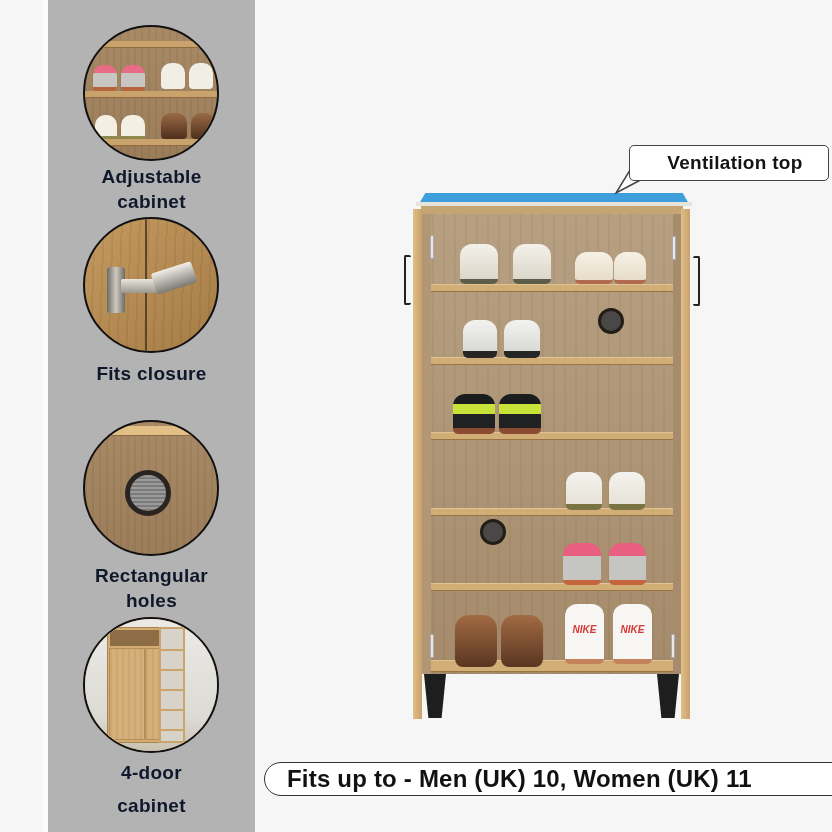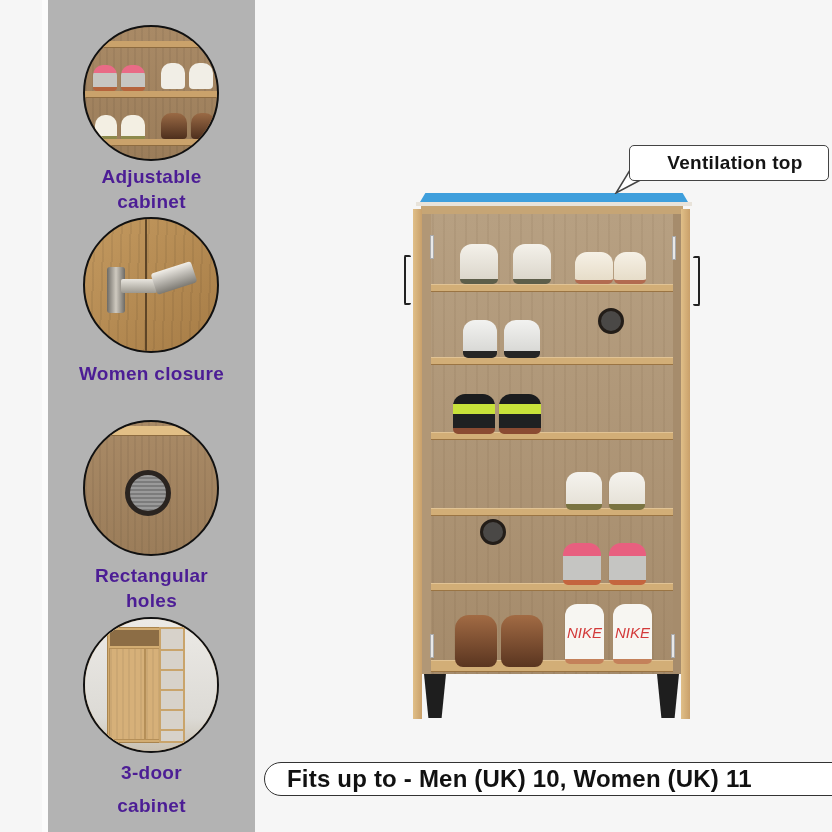--- a/index.html
+++ b/index.html
@@ -6,21 +6,21 @@
   html, body { width: 832px; height: 832px; overflow: hidden; background: #f6f6f6; }
   body { position: relative; font-family: "Liberation Sans", "DejaVu Sans", sans-serif; color: #111; }
 
   .sidebar { position: absolute; left: 48px; top: 0; width: 207px; height: 832px; background: #b3b3b3; }
   .left-edge { position: absolute; left: 42px; top: 0; width: 6px; height: 832px; background: #fbfbfb; }
 
   .feature { position: absolute; left: 0; width: 207px; text-align: center; }
   .circle { position: absolute; left: 35px; width: 136px; height: 136px; border-radius: 50%;
             border: 2px solid #111; overflow: hidden; background: #a98a62; }
   .feature-label { position: absolute; left: 0; width: 207px; text-align: center;
-                   font-size: 19px; font-weight: bold; line-height: 25px; color: #4c1d95; letter-spacing: 0.3px; }
+                   font-size: 19px; font-weight: bold; line-height: 25px; color: #0f172a; letter-spacing: 0.3px; }
 
   
   .wood { background:
       repeating-linear-gradient(90deg, rgba(0,0,0,0.05) 0 2px, transparent 2px 7px),
       linear-gradient(180deg, #a98a66, #9b7d5a); }
   .wood-light { background:
       repeating-linear-gradient(92deg, rgba(0,0,0,0.06) 0 2px, transparent 2px 9px),
       linear-gradient(135deg, #c49a60, #a67c46); }
 
   .c-shelf { position: absolute; left: 0; width: 100%; height: 7px; background: #caa26b; border-bottom: 1px solid #8d6b40; }
@@ -62,21 +62,21 @@
 
   .shoe { position: absolute; border-radius: 12px 12px 5px 5px; }
   .shoe.white { background: linear-gradient(180deg,#f4f1ea,#dcd7cc); border-bottom: 5px solid #5d5e4a; }
   .shoe.canvas { background: linear-gradient(180deg,#f6f1e6,#e7ddc9); border-bottom: 4px solid #b26b50; }
   .shoe.trainer { background: linear-gradient(180deg,#f2f2f0,#d9d9d6); border-bottom: 7px solid #262626; }
   .shoe.mizuno { background: linear-gradient(180deg,#1b1c1e 0 30%, #c8e23a 30% 60%, #1f2122 60%); border-bottom: 6px solid #8a4b32; }
   .shoe.flat { background: linear-gradient(180deg,#f5f3ee,#e6e2d8); border-bottom: 6px solid #7a7442; }
   .shoe.pink { background: linear-gradient(180deg,#e85f7f 0 35%, #c5c5c2 35%); border-bottom: 5px solid #c4653e; }
   .shoe.loafer { background: linear-gradient(180deg,#a26b44,#5a3520); border-radius: 14px 14px 8px 8px; }
   .shoe.nike { background: #f7f6f2; border-bottom: 5px solid #c4815a; }
-  .nike-logo { position: absolute; left: 0; width: 100%; top: 20px; text-align: center; font-size: 15px; font-weight: normal; color: #d33a3a; font-style: italic; }
+  .nike-logo { position: absolute; left: 0; width: 100%; top: 20px; text-align: center; font-size: 10px; font-weight: bold; color: #d33a3a; font-style: italic; }
 
   
   .callout { position: absolute; left: 629px; top: 145px; width: 200px; height: 36px; background: #fff; border: 1.5px solid #444; border-radius: 5px; }
   .callout-text { position: absolute; left: 0; top: 0; width: 100%; line-height: 33px; text-align: center; font-size: 19px; font-weight: bold; color: #141414; letter-spacing: 0.3px; padding-left: 12px; }
   .callout-tail { position: absolute; left: 614px; top: 170px; width: 40px; height: 24px; }
 
   
   .fit-pill { position: absolute; left: 264px; top: 762px; width: 590px; height: 34px; background: #fff; border: 1.5px solid #333; border-radius: 17px; }
   .fit-text { position: absolute; left: 22px; top: 0; line-height: 32px; font-size: 24px; font-weight: bold; color: #111; letter-spacing: 0.2px; white-space: nowrap; }
 </style>
@@ -105,21 +105,21 @@
     <div class="feature-label" style="top:189px;">cabinet</div>
   </div>
 
   <div class="feature" style="top:0;">
     <div class="circle wood-light" style="top:217px;">
       <div class="door-seam"></div>
       <div class="hinge-plate"></div>
       <div class="hinge-arm"></div>
       <div class="hinge-cup"></div>
     </div>
-    <div class="feature-label" style="top:361px;">Women closure</div>
+    <div class="feature-label" style="top:361px;">Fits closure</div>
   </div>
 
   <div class="feature" style="top:0;">
     <div class="circle wood" style="top:420px;">
       <div class="c-shelf" style="top:4px;height:10px;background:#e2bf86;"></div>
       <div class="vent-big"></div>
     </div>
     <div class="feature-label" style="top:563px;">Rectangular</div>
     <div class="feature-label" style="top:588px;">holes</div>
   </div>
@@ -133,21 +133,21 @@
         <div class="mini-door" style="left:37px;"></div>
       </div>
       <div class="mini-side">
         <div class="mini-rack" style="top:20px;"></div>
         <div class="mini-rack" style="top:40px;"></div>
         <div class="mini-rack" style="top:60px;"></div>
         <div class="mini-rack" style="top:80px;"></div>
         <div class="mini-rack" style="top:100px;"></div>
       </div>
     </div>
-    <div class="feature-label" style="top:760px;">3-door</div>
+    <div class="feature-label" style="top:760px;">4-door</div>
     <div class="feature-label" style="top:793px;">cabinet</div>
   </div>
 </div>
 
 <div>
   <div class="cab-top"></div>
   <div class="cab-top-edge"></div>
   <div class="cab-body"></div>
   <div class="door left"></div>
   <div class="door right"></div>

